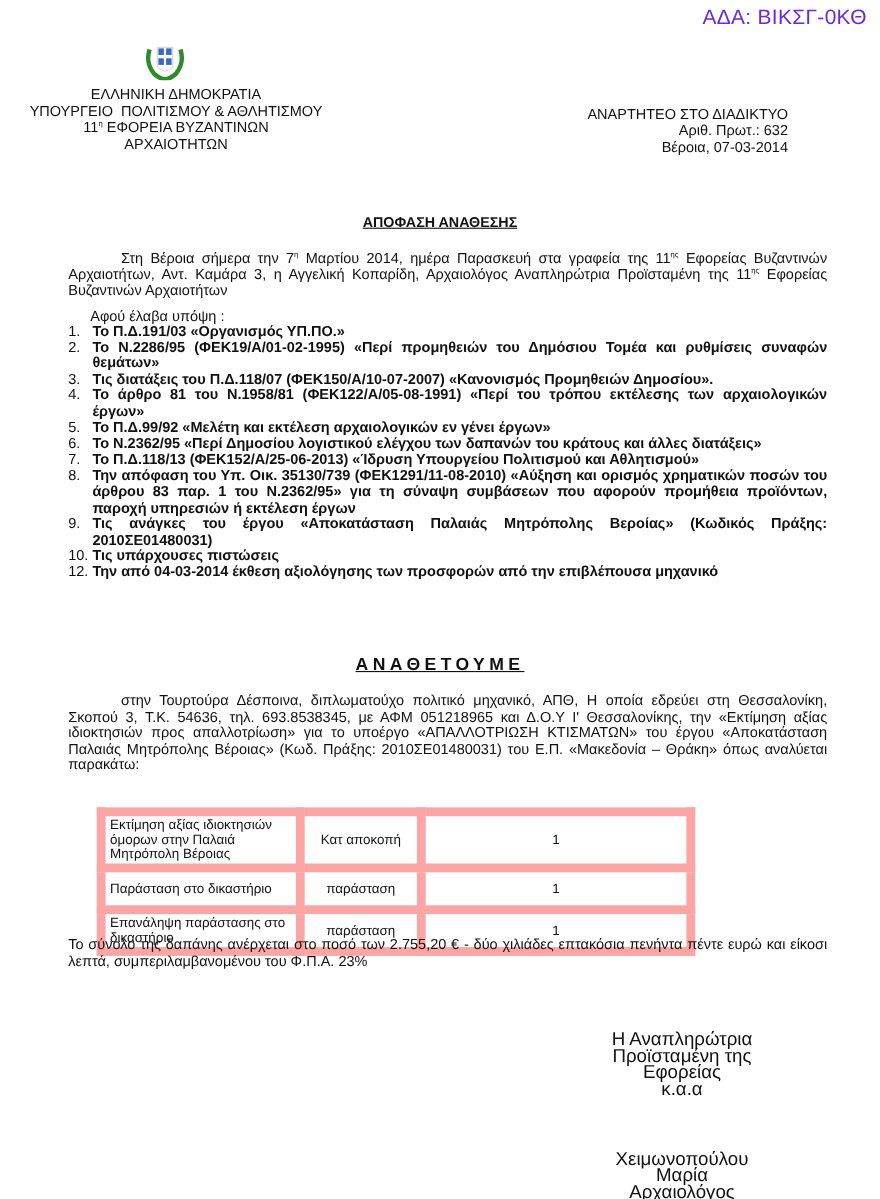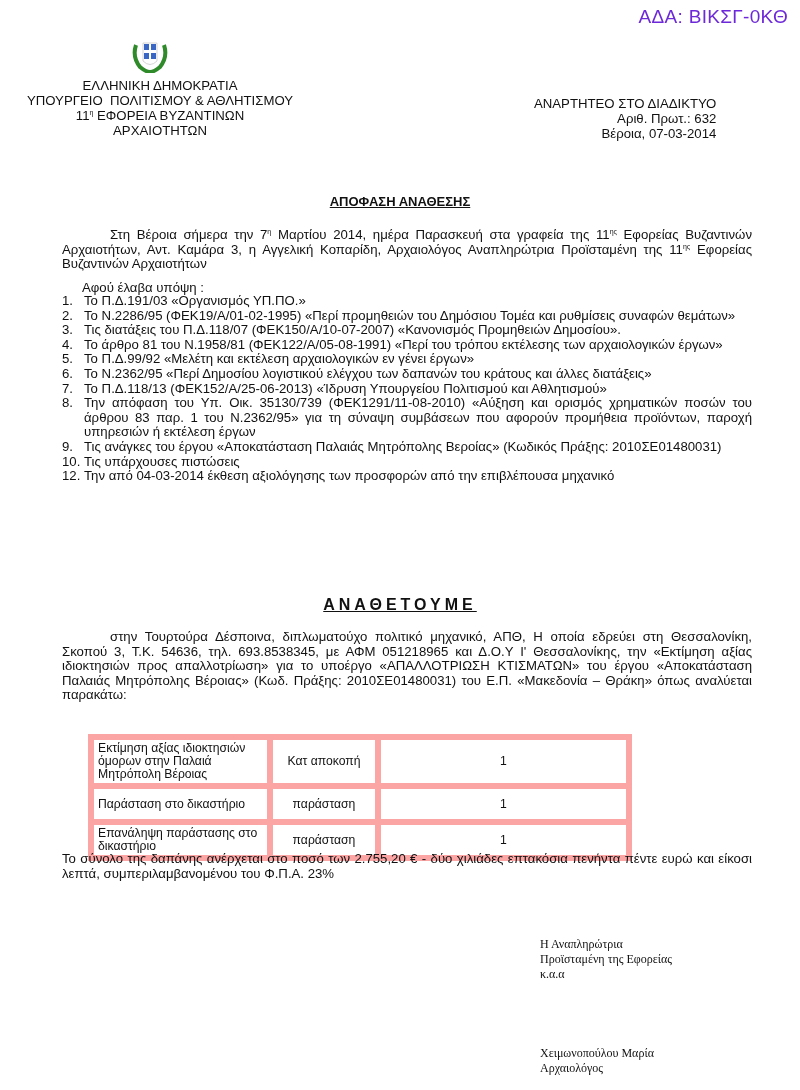--- a/index.html
+++ b/index.html
@@ -16,30 +16,30 @@
   .right-header { left: 534px; top: 96px; font-size: 13.2px; line-height: 15px; text-align: right; }
   .right-header .sub { padding-left: 10px; }
   sup { font-size: 7px; vertical-align: super; line-height: 0; }
   .title { left: 0; width: 800px; text-align: center; top: 194px; font-weight: bold; text-decoration: underline; font-size: 13px; }
   .para { left: 62px; width: 690px; text-align: justify; font-size: 13.2px; line-height: 14.5px; }
   .intro { top: 228px; text-indent: 48px; }
   .afou { left: 62px; top: 280px; padding-left: 20px; font-size: 13.2px; }
   ol.considerations { position: absolute; left: 62px; top: 294px; width: 690px; margin: 0; padding: 0; list-style: none; font-size: 13.2px; line-height: 14.6px; }
   ol.considerations li { display: flex; text-align: justify; }
   ol.considerations .num { width: 22px; flex: 0 0 22px; }
-  ol.considerations .txt { flex: 1; }
+  ol.considerations .txt { flex: 1; font-weight: bold; }
   .decide-title { left: 0; width: 800px; text-align: center; top: 596px; font-weight: bold; text-decoration: underline; letter-spacing: 4px; font-size: 16px; }
   .award { top: 630px; text-indent: 48px; }
   table.items { position: absolute; left: 88px; top: 734px; width: 544px; border-collapse: collapse; font-size: 12.2px; line-height: 13px; }
-  table.items td { border: 6px solid #fca5a5; padding: 2px 4px; height: 26px; vertical-align: middle; }
+  table.items td { border: 8px solid #fca5a5; padding: 2px 4px; height: 26px; vertical-align: middle; }
   table.items td.c1 { width: 165px; }
   table.items td.c2 { width: 94px; text-align: center; }
   table.items td.c3 { text-align: center; }
   .total { top: 852px; }
-  .signature { left: 540px; width: 160px; text-align: left; font-size: 12px; line-height: 15px; font-family: Liberation Serif, serif; }
+  .signature { left: 540px; width: 160px; text-align: center; font-size: 17px; line-height: 15px; }
   .sig1 { top: 937px; }
   .sig2 { top: 1046px; }
 </style>
 </head>
 <body>
 
 <div class="abs ada">ΑΔΑ: ΒΙΚΣΓ-0ΚΘ</div>
 
 <svg class="abs emblem" viewBox="0 0 44 36">
   <path d="M8 8 Q4 20 12 30 Q18 35 22 35 Q26 35 32 30 Q40 20 36 8" fill="none" stroke="#2f8a2a" stroke-width="4"></path>

